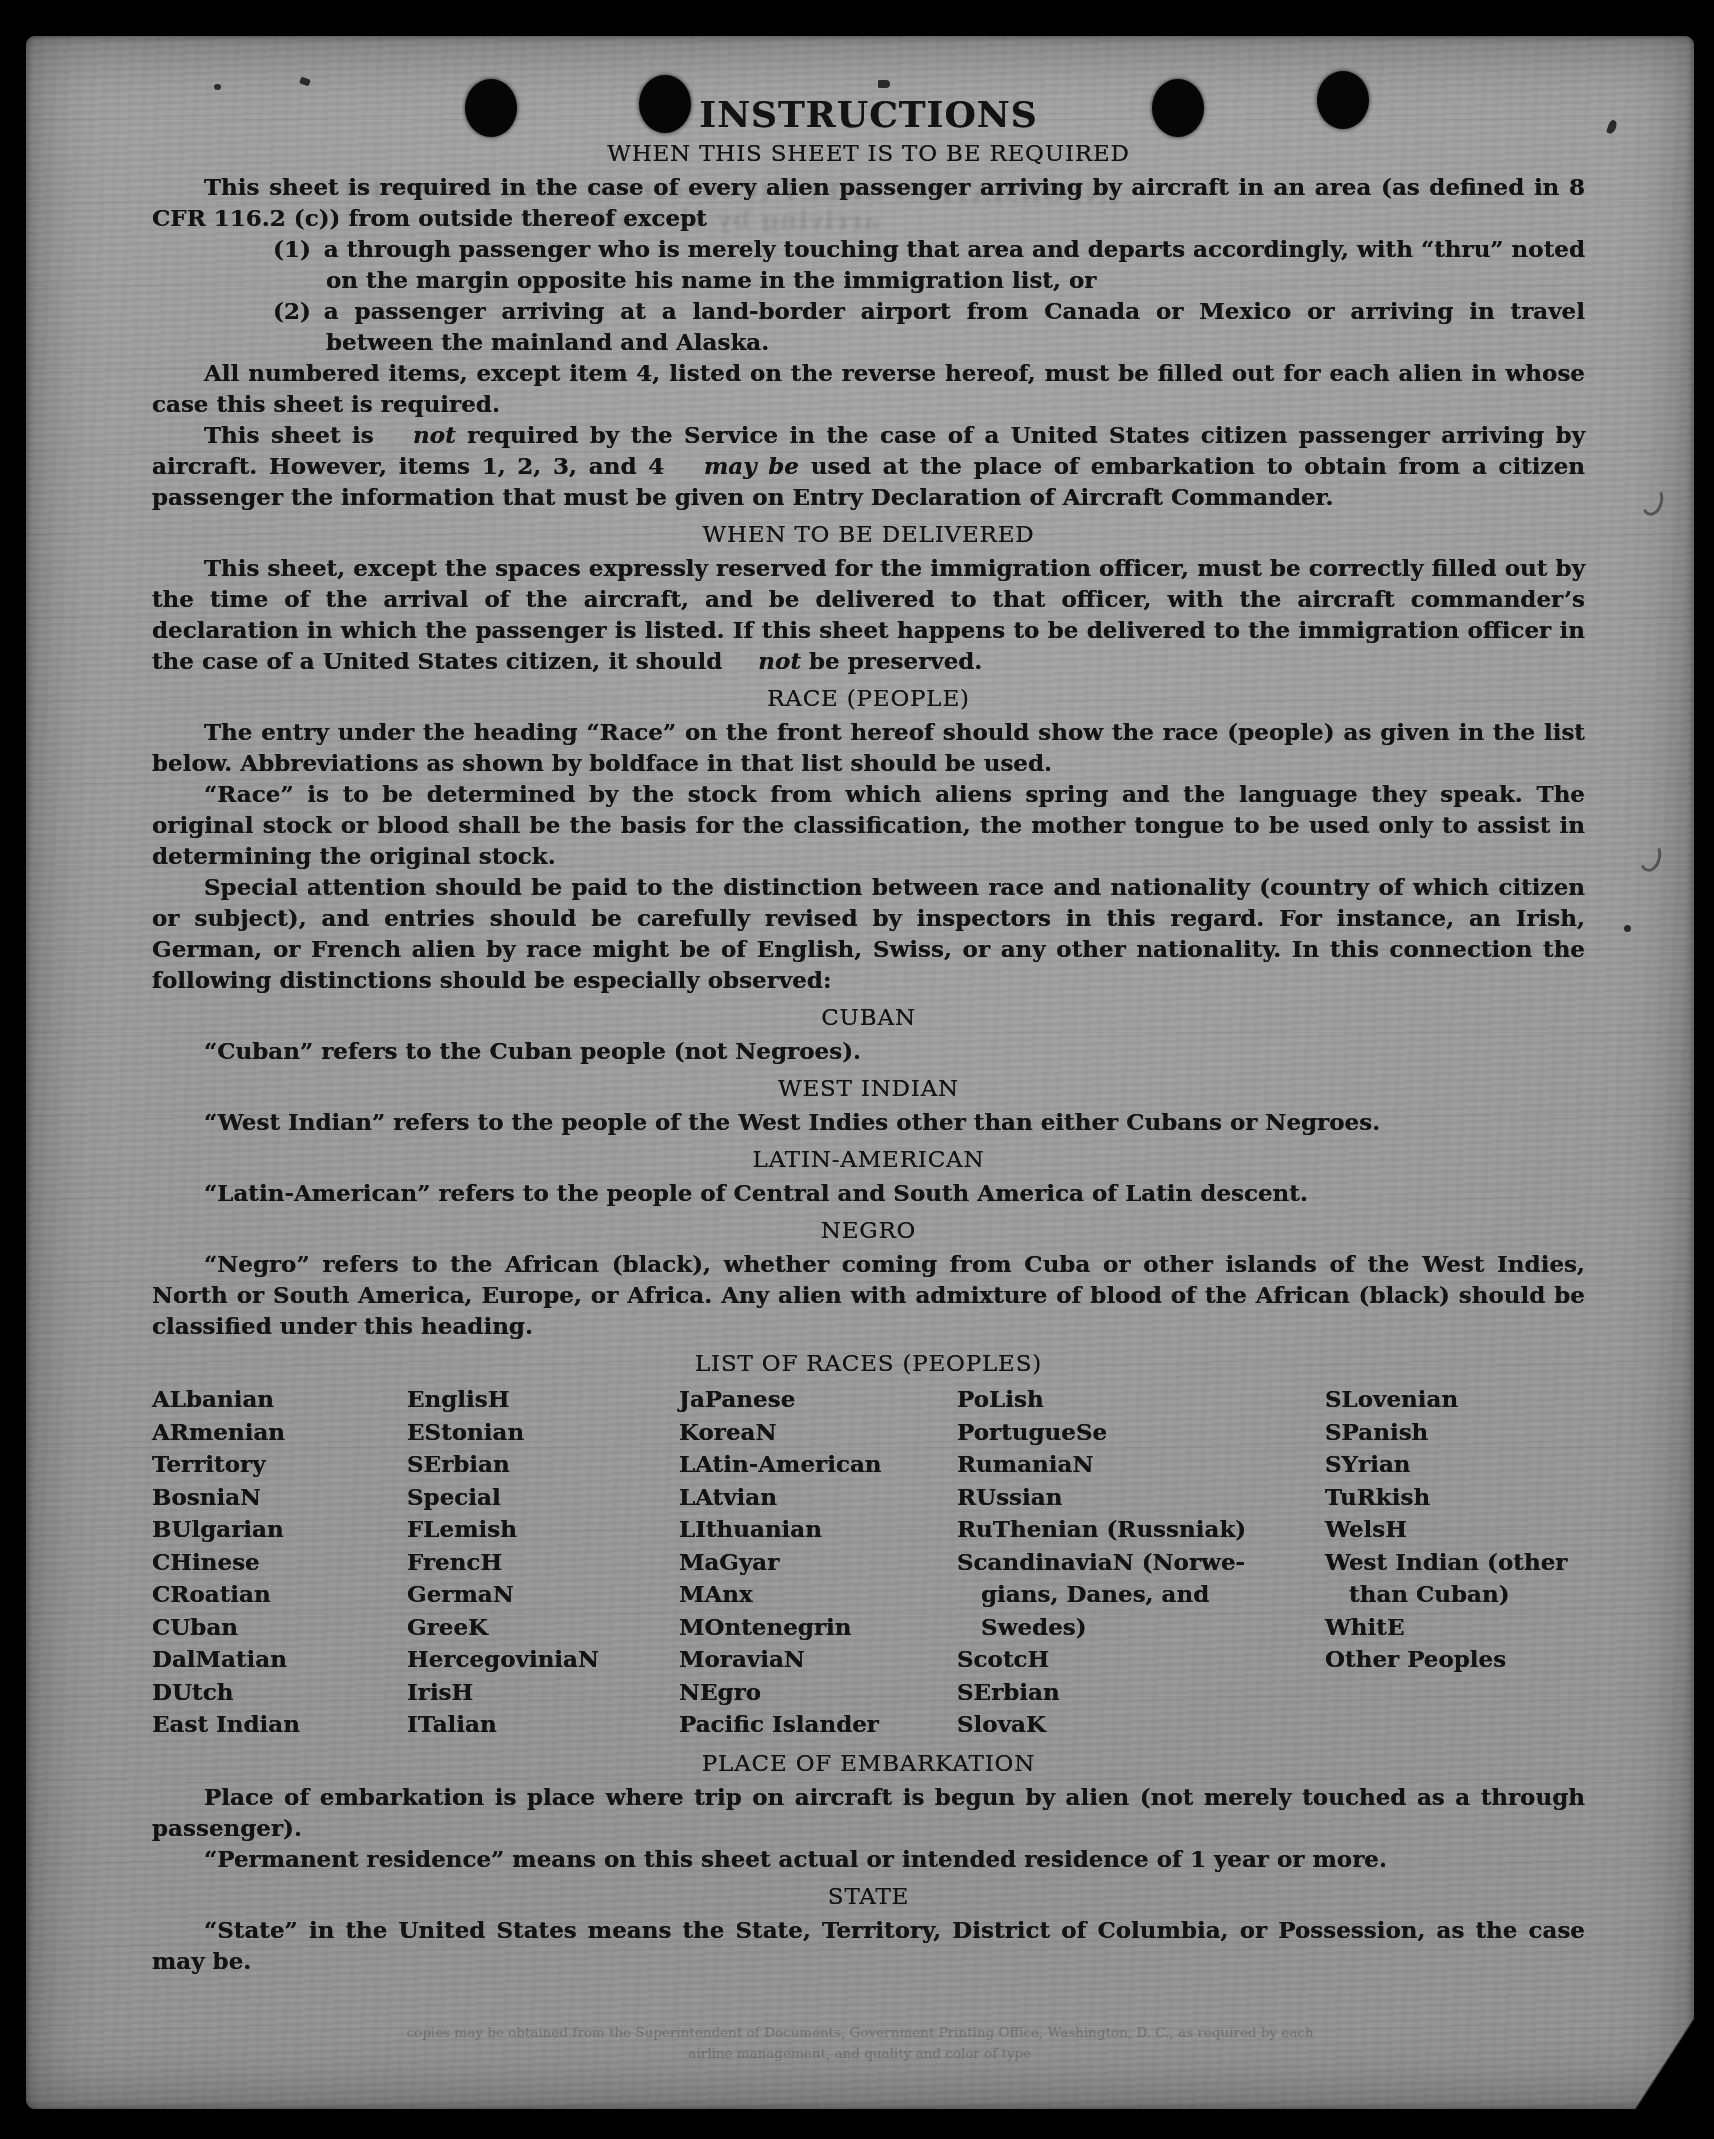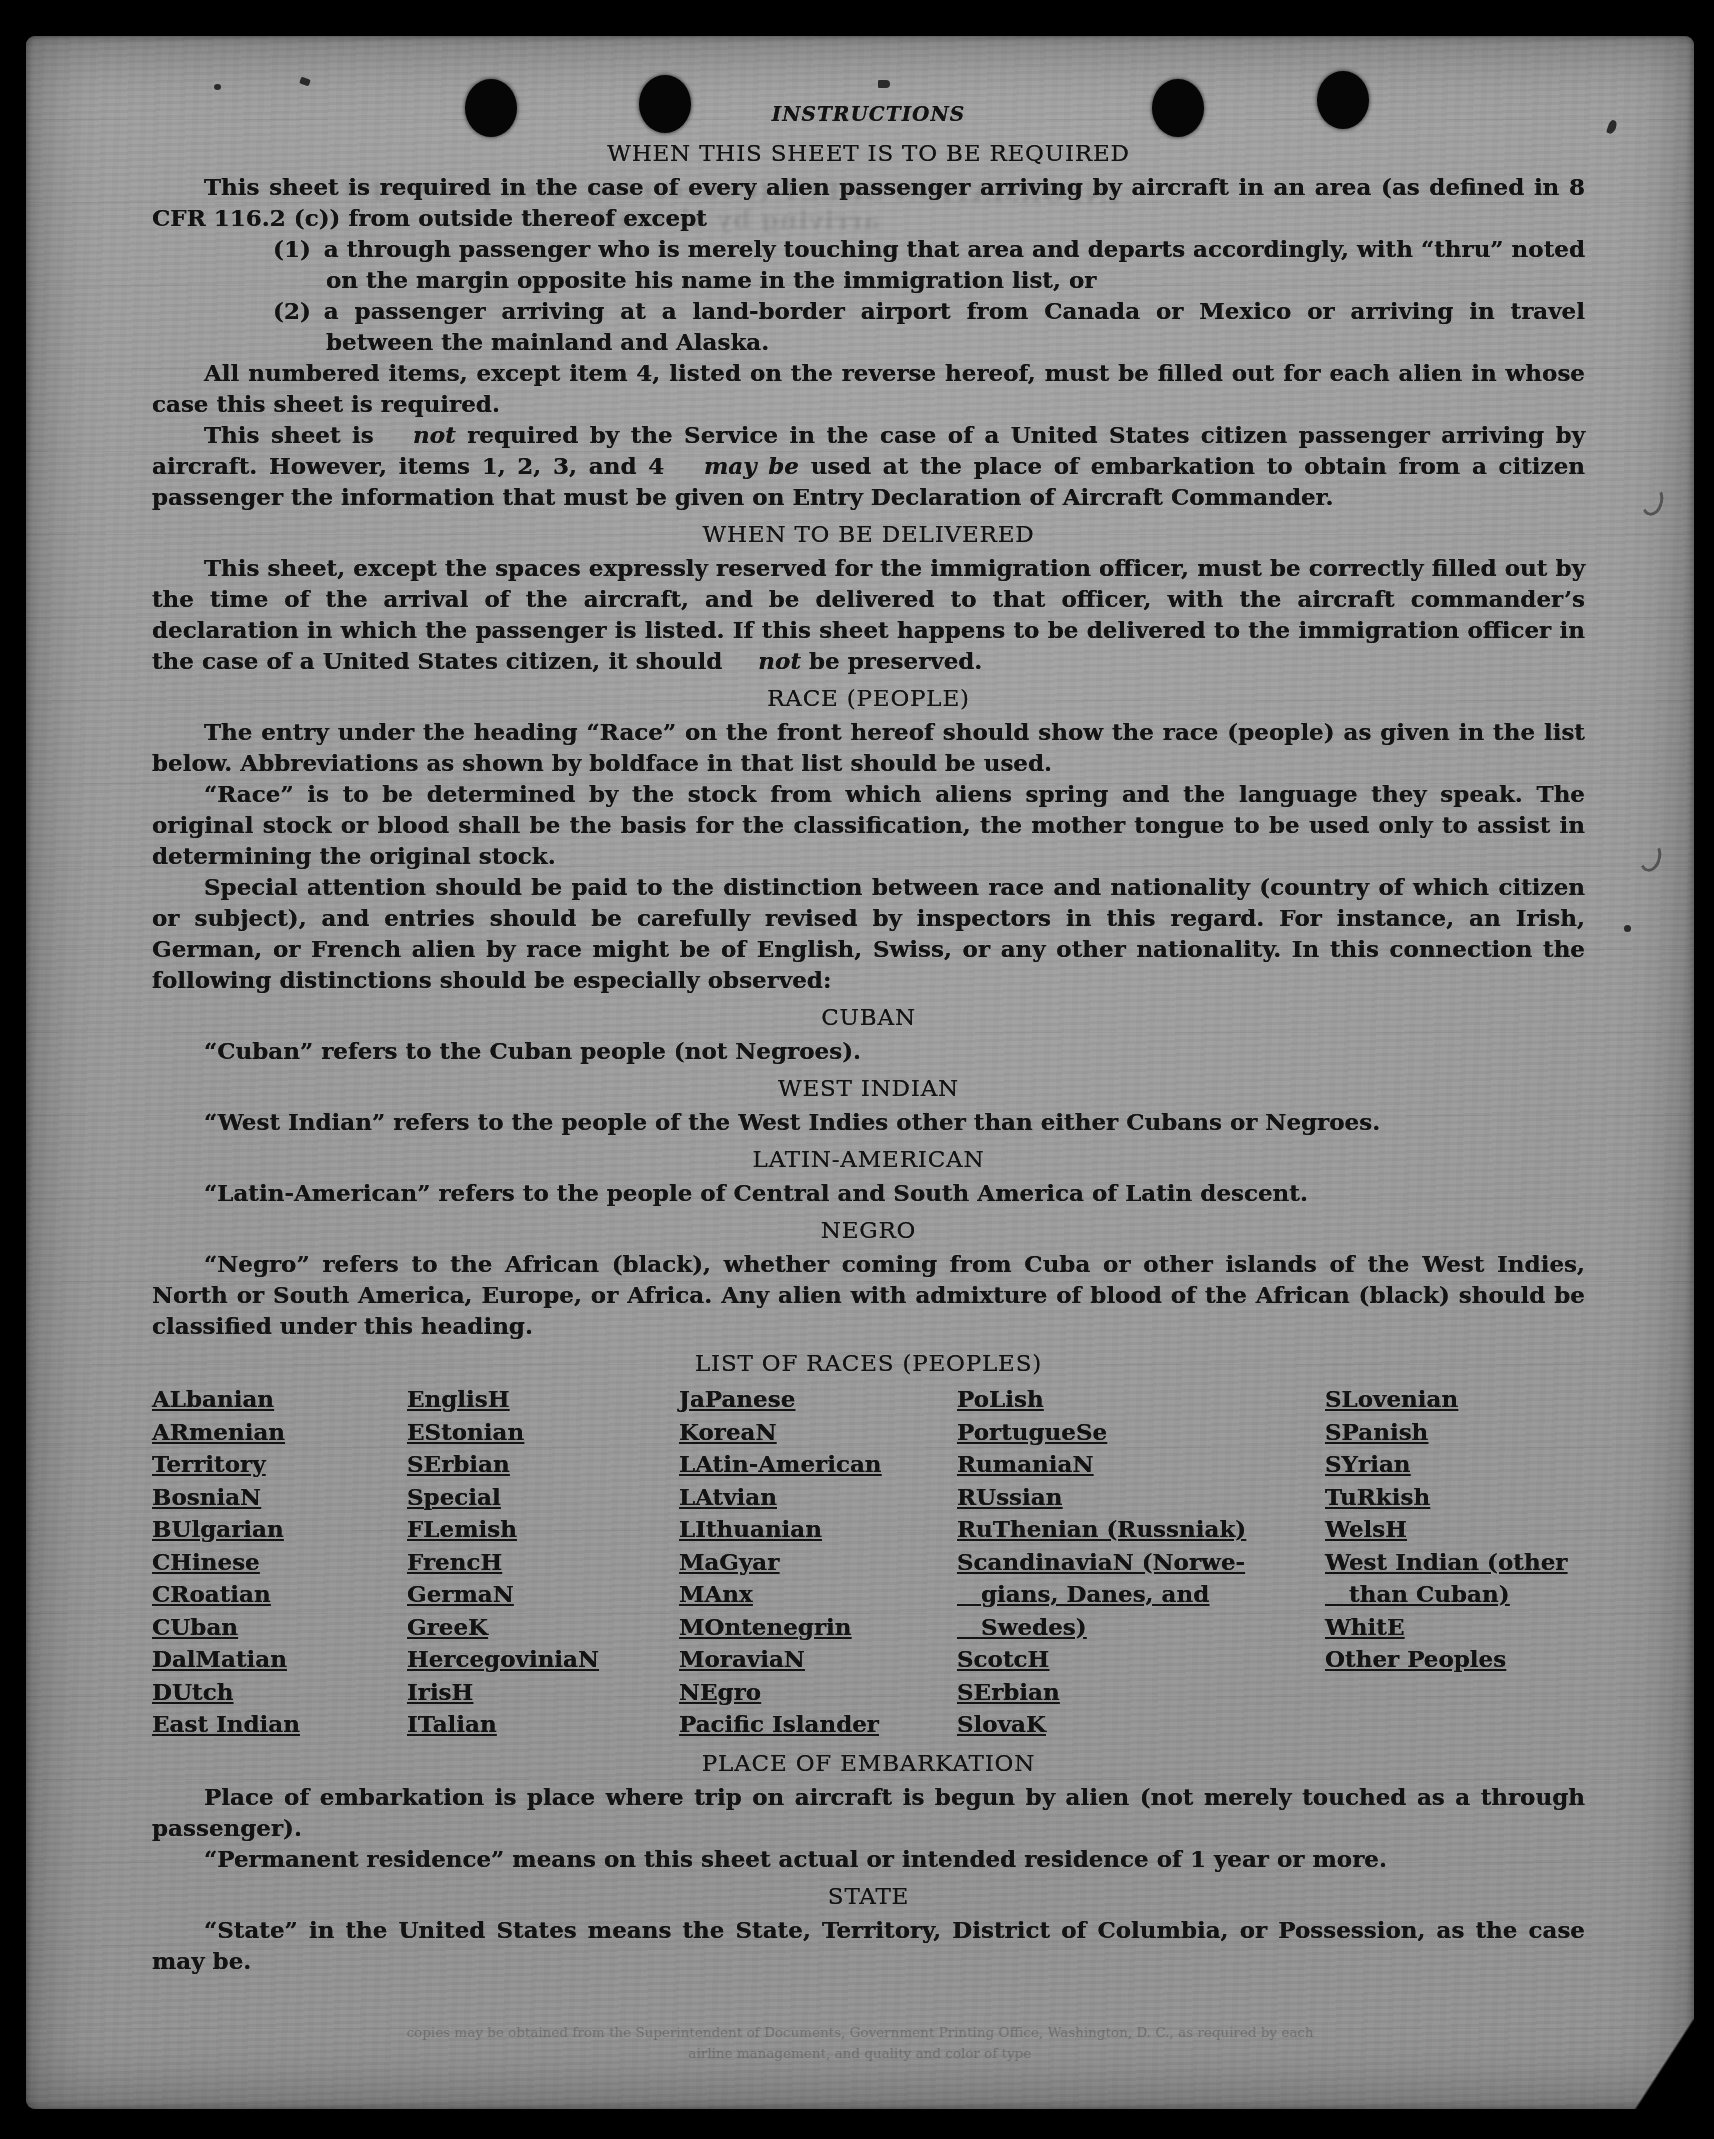--- a/index.html
+++ b/index.html
@@ -42,33 +42,33 @@
     font-size:25px;font-weight:700;letter-spacing:1px;color:#1c1c1c;
     opacity:.13;filter:blur(1.4px);text-align:center;
   }
   .content{
     position:absolute;left:152px;top:98px;width:1433px;
     color:#131313;font-size:23px;line-height:31px;font-weight:700;
     text-align:justify;
     text-shadow:0 0 .6px rgba(10,10,10,.75);
   }
   h1.doc-title{
-    font-size:20px;margin:0 0 8px 0;text-align:center;letter-spacing:1px;line-height:32px;font-style:italic;
+    font-size:36px;margin:0 0 8px 0;text-align:center;letter-spacing:1px;line-height:32px;
   }
   h2.sec{
     font-size:23px;margin:7px 0 2px 0;text-align:center;letter-spacing:.8px;line-height:31px;
     font-weight:400;
   }
   p.body{margin:0;text-indent:52px;}
   p.numitem{
     margin:0 0 0 121px;padding-left:53px;text-indent:-53px;text-align:justify;
   }
   p.numitem .num{margin-right:13px;}
   .em{font-style:italic;margin-left:28px;}
-  .races{display:flex;margin-top:4px;text-align:left;text-decoration:underline;}
+  .races{display:flex;margin-top:4px;text-align:left;}
   .race-col{flex:0 0 auto;}
   .race-col.c1{width:255px;}
   .race-col.c2{width:272px;}
   .race-col.c3{width:278px;}
   .race-col.c4{width:368px;}
   .race-col.c5{width:260px;}
   .race{white-space:pre-wrap;line-height:32.5px;}
   .fine-print{
     position:absolute;left:240px;top:2022px;width:1240px;text-align:center;
     font-size:13.5px;line-height:21px;font-weight:400;color:#3a3a3a;

